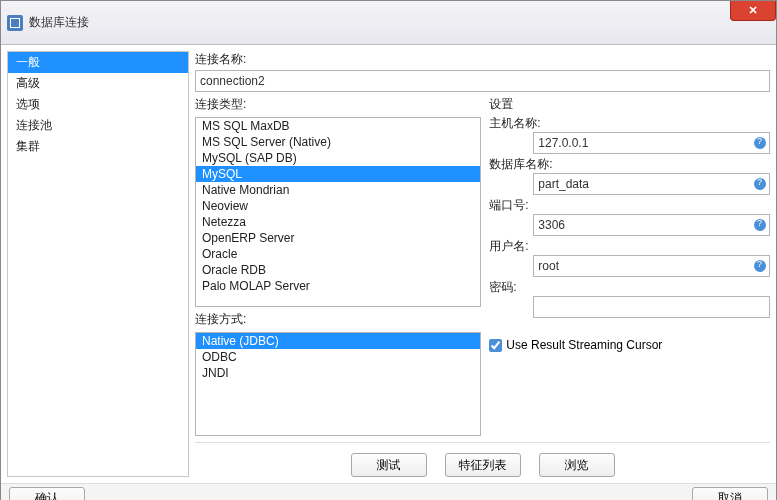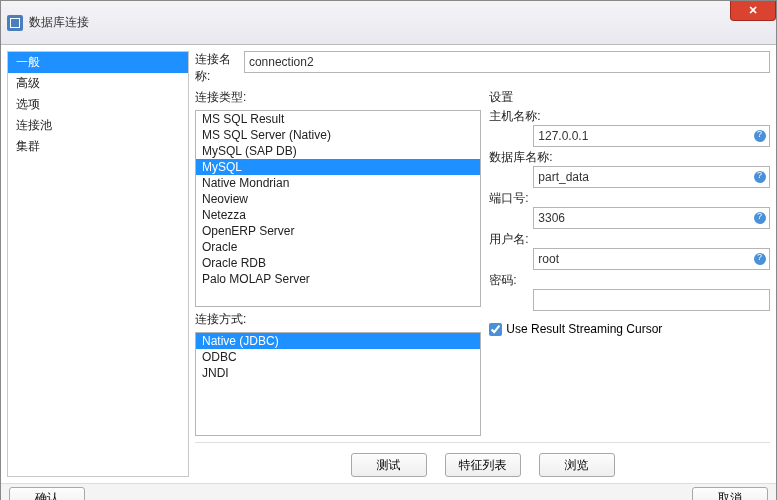--- a/index.html
+++ b/index.html
@@ -9,35 +9,35 @@
   .titlebar .ticon { width: 16px; height: 16px; background: #4a7fbf; margin-right: 6px; display: inline-block; border-radius: 2px; position: relative; }
   .titlebar .ticon::after { content: ""; position: absolute; inset: 3px; border: 1px solid #fff; }
   .titlebar .ttext { color: #333; }
   .closebtn { position: absolute; right: 0; top: 0; width: 46px; height: 20px; background: #d9432f; border: 1px solid #a5291a; border-top: none; border-bottom-left-radius: 4px; border-bottom-right-radius: 4px; color: #fff; text-align: center; line-height: 18px; font-weight: bold; }
   .closebtn::after{content:"✕"; font-size:11px;}
   .client { display: flex; height: calc(100% - 60px); padding: 6px; gap: 6px; }
   .sidebar { width: 182px; border: 1px solid #c8c8c8; overflow-y: auto; background: #fff; }
   .sidebar .item { padding: 2px 8px; cursor: default; color: #222; }
   .sidebar .item.selected { background: #1e90ff; color: #fff; }
   .main { flex: 1; display: flex; flex-direction: column; gap: 4px; }
-  .row-name { display: flex; flex-direction: row; gap: 2px; }
+  .row-name { display: flex; flex-direction: column; gap: 2px; }
   .lbl { color: #222; }
   .tinput { width: 100%; height: 22px; border: 1px solid #b5b5b5; padding: 2px 4px; color: #333; background: #fff; }
   .midrow { display: flex; gap: 8px; flex: 1; min-height: 0; }
   .leftcol { flex: 1.02; display: flex; flex-direction: column; gap: 4px; min-width: 0; }
   .rightcol { flex: 1; display: flex; flex-direction: column; gap: 0; min-width: 0; }
   .listbox { border: 1px solid #b5b5b5; overflow-y: scroll; background: #fff; flex: 1; }
   .listbox.short { flex: 0 0 104px; }
   .listbox .opt { padding: 1px 6px; cursor: default; color: #222; white-space: nowrap; }
   .listbox .opt.selected { background: #1e90ff; color: #fff; }
   .fieldlbl { color: #222; margin-top: 2px; }
   .fieldwrap { position: relative; margin-left: 44px; }
   .fieldwrap .hinticon { position: absolute; right: 4px; top: 50%; transform: translateY(-50%); width: 12px; height: 12px; border-radius: 50%; background: #4a90d9; }
   .fieldwrap .hinticon::after{content:"?"; color:#fff; font-size:9px; position:absolute; left:3px; top:-1px;}
-  .chkrow { display: flex; align-items: center; gap: 4px; margin-top: 11px; }
+  .chkrow { display: flex; align-items: center; gap: 4px; margin-top: 20px; }
   .chkrow input { width: 13px; height: 13px; accent-color:#4a90d9;}
   .btnbar { display: flex; justify-content: center; gap: 18px; padding: 4px 0 0 0; }
   .btn { min-width: 76px; height: 24px; background: linear-gradient(#fdfdfd,#eee); border: 1px solid #a8a8a8; border-radius: 3px; cursor: default; }
   .footer { height: 30px; display: flex; justify-content: space-between; align-items: center; gap: 8px; padding: 0 8px; border-top: 1px solid #ddd; background:#f4f4f4;}
   .sep { height:1px; background:#ddd; margin: 2px 0;}
   ::-webkit-scrollbar { width: 16px; }
   ::-webkit-scrollbar-track { background: #f0f0f0; border-left:1px solid #ddd;}
   ::-webkit-scrollbar-thumb { background: #cdcdcd; border:1px solid #aaa; border-radius:2px;}
   ::-webkit-scrollbar-button { background:#e8e8e8; height:16px; border:1px solid #bbb;}
 </style>
@@ -63,21 +63,21 @@
     <div class="main">
       <div class="row-name">
         <span class="lbl">连接名称:</span>
         <input class="tinput" value="connection2" style="">
       </div>
 
       <div class="midrow">
         <div class="leftcol">
           <span class="lbl">连接类型:</span>
           <div class="listbox" id="typelist">
-              <div class="opt">MS SQL Result</div>
+              <div class="opt">MS SQL MaxDB</div>
               <div class="opt">MS SQL Server (Native)</div>
               <div class="opt">MySQL (SAP DB)</div>
               <div class="opt selected">MySQL</div>
               <div class="opt">Native Mondrian</div>
               <div class="opt">Neoview</div>
               <div class="opt">Netezza</div>
               <div class="opt">OpenERP Server</div>
               <div class="opt">Oracle</div>
               <div class="opt">Oracle RDB</div>
               <div class="opt">Palo MOLAP Server</div>

